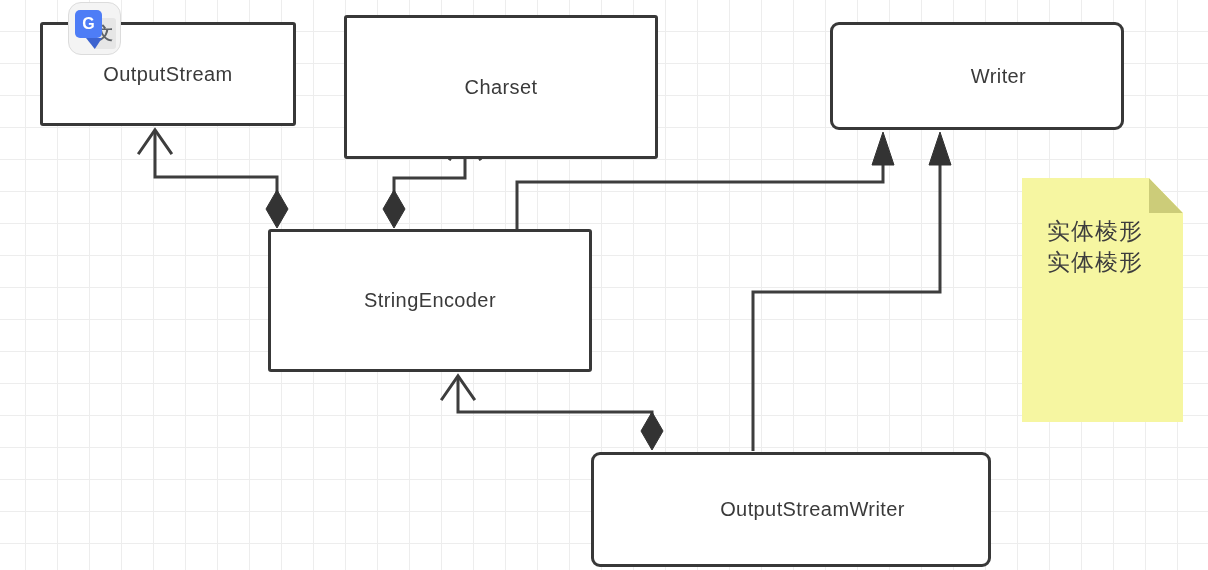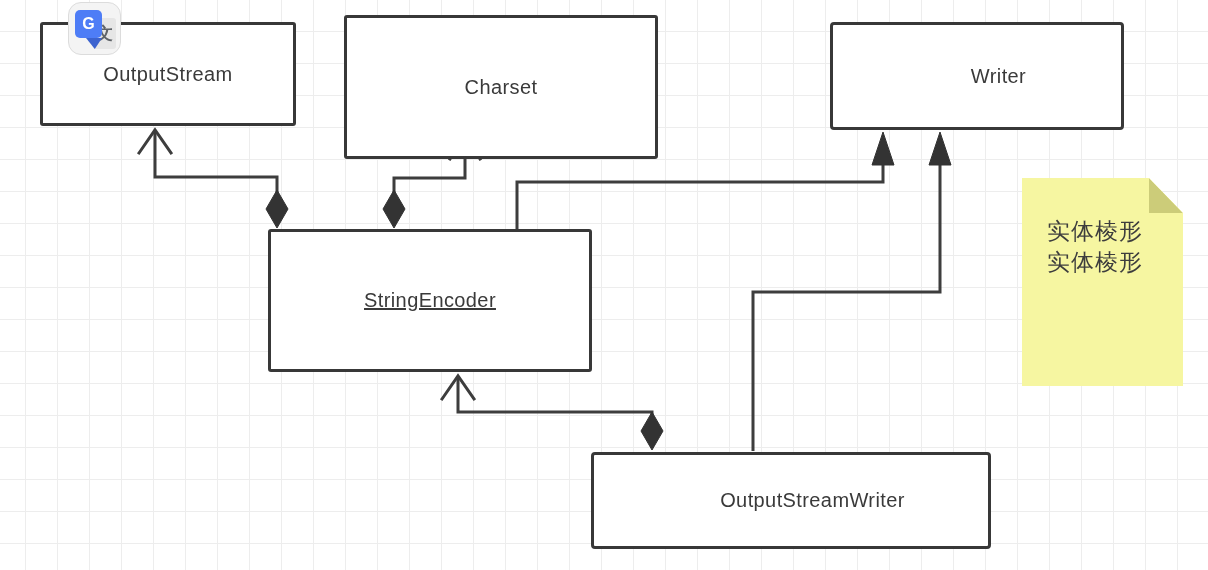--- a/index.html
+++ b/index.html
@@ -50,32 +50,32 @@
     display: flex;
     align-items: center;
     justify-content: center;
     color: #3a3a3a;
     font-size: 20px;
     letter-spacing: 0.4px;
     z-index: 2;
     margin-left: 36px;
   }
   .node.sharp { border-radius: 3px; }
-  .node.round { border-radius: 4px; padding-left: 43px; }
+  .node.round { border-radius: 9px; padding-left: 43px; }
 
   #node-output-stream        { left: 4px;   top: 22px;  width: 256px; height: 104px; }
   #node-charset              { left: 308px; top: 15px;  width: 314px; height: 144px; }
   #node-writer               { left: 794px; top: 22px;  width: 294px; height: 108px; }
-  #node-string-encoder       { left: 232px; top: 229px; width: 324px; height: 143px; text-decoration: underline; }
-  #node-output-stream-writer { left: 555px; top: 452px; width: 400px; height: 97px; }
+  #node-string-encoder       { left: 232px; top: 229px; width: 324px; height: 143px; }
+  #node-output-stream-writer { left: 555px; top: 452px; width: 400px; height: 115px; }
 
   .note {
     position: absolute;
     left: 1022px; top: 178px;
-    width: 161px; height: 208px;
+    width: 161px; height: 244px;
     background: #f6f6a1;
     clip-path: polygon(0 0, calc(100% - 34px) 0, 100% 35px, 100% 100%, 0 100%);
     z-index: 3;
   }
   .note .fold {
     position: absolute;
     right: 0; top: 0;
     width: 34px; height: 35px;
     background: #cccc79;
     clip-path: polygon(0 0, 100% 100%, 0 100%);

